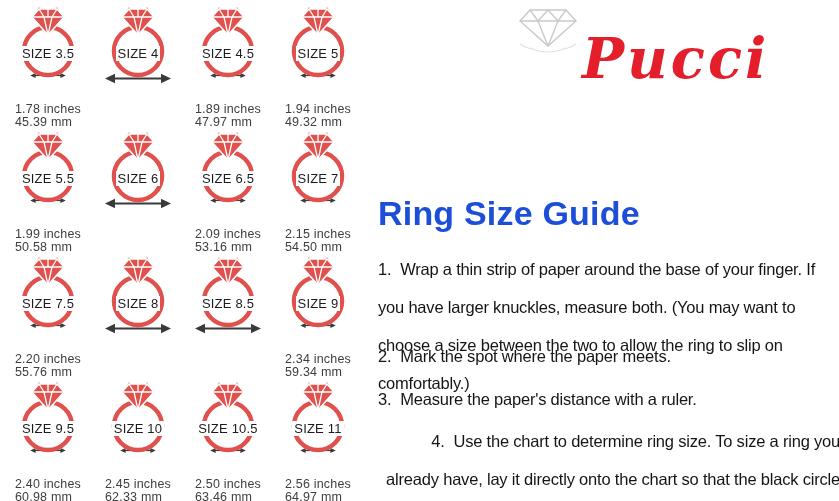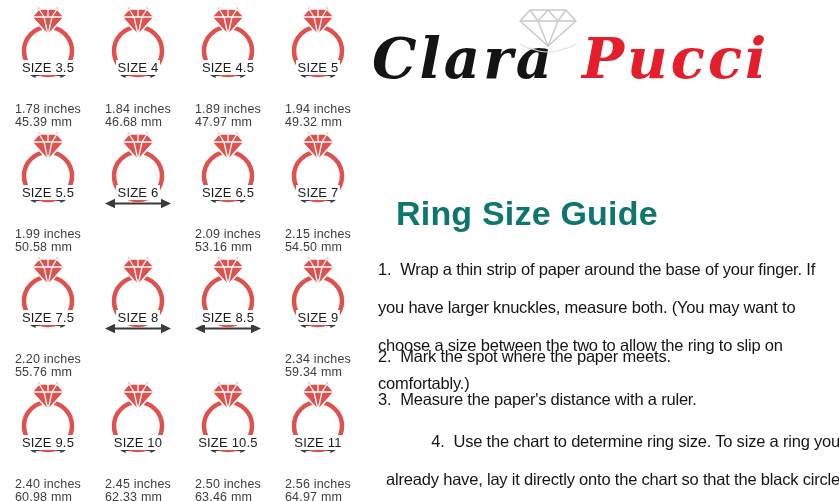--- a/index.html
+++ b/index.html
@@ -16,21 +16,21 @@
   .stage{position:relative;width:839px;height:501px;background:#fff;}
 
   
   .grid{position:absolute;left:3px;top:4px;display:grid;
     grid-template-columns:repeat(4,90px);grid-auto-rows:125px;}
   .cell{display:flex;flex-direction:column;align-items:center;}
   .fig{position:relative;width:74px;height:74px;}
   .ring-stroke{stroke:var(--ring-red);}
   .ring-fill{fill:var(--ring-red);}
   .facet{stroke:#ffffff;stroke-width:1.3;fill:none;}
-  .size-label-wrap{position:absolute;left:-8px;right:-8px;top:54px;text-align:center;}
+  .size-label-wrap{position:absolute;left:-8px;right:-8px;top:40px;text-align:center;}
   .size-label{display:inline-block;background:#ffffff;padding:0 2px;
     font-size:13px;letter-spacing:.2px;color:#1c1c1c;white-space:nowrap;}
   .arrow{margin-top:-6px;}
   .arrow-line{stroke:var(--arrow);stroke-width:2.2;}
   .arrow-head{fill:var(--arrow);}
   .meas{margin-top:24px;font-size:12.5px;line-height:13px;
     color:var(--meas);letter-spacing:.2px;}
   .meas span{display:block;}
 
   
@@ -38,22 +38,22 @@
   .logo .word{position:absolute;font-family:"DejaVu Serif", serif;
     font-style:italic;font-weight:bold;font-size:56px;line-height:100px;
     letter-spacing:3px;}
   .logo .clara{left:2px;top:-6px;color:#141414;}
   .logo .pucci{left:212px;top:-6px;color:var(--logo-red);}
   .logo-diamond{position:absolute;left:148px;top:-8px;}
   .gd{stroke:var(--diamond-gray);fill:none;stroke-width:1.4;}
   .gd-soft{stroke:#e0e0e0;fill:none;stroke-width:1.2;}
 
   
-  .title{position:absolute;left:396px;top:194px;font-size:34px;font-weight:bold;
-    color:#0f766e;letter-spacing:.2px;}
+  .title{position:absolute;left:378px;top:194px;font-size:34px;font-weight:bold;
+    color:#1d4ed8;letter-spacing:.2px;}
   .step{position:absolute;left:378px;width:462px;font-size:16.5px;
     line-height:38px;color:#151515;letter-spacing:-0.2px;white-space:pre-wrap;}
   .step1{top:250px;}
   .step2{top:337px;}
   .step3{top:380px;}
   .step4{top:422px;text-align:right;}
 </style>
 </head>
 <body>
 
@@ -84,24 +84,20 @@
             <polygon class="ring-fill" points="24,11 28,3 31,9"></polygon>
             <polygon class="ring-fill" points="50,11 46,3 43,9"></polygon>
             <polygon class="ring-fill" points="28,5 46,5 53,13 37,31 21,13" stroke="#ffffff" stroke-width="1.5"></polygon>
             <path class="facet" d="M21,13 H53 M28,5 L33,13 M46,5 L41,13 M37,5 L37,13 M33,13 L37,31 M41,13 L37,31"></path>
           </svg><div class="size-label-wrap"><span class="size-label">SIZE 4</span></div></div>
         <svg class="arrow" width="68" height="13" viewBox="0 0 68 13">
           <line class="arrow-line" x1="9" y1="6.5" x2="59" y2="6.5"></line>
           <polygon class="arrow-head" points="1,6.5 11,1.8 11,11.2"></polygon>
           <polygon class="arrow-head" points="67,6.5 57,1.8 57,11.2"></polygon>
         </svg>
-        <div class="meas">
-          <span>1.84 inches</span>
-          <span>46.68 mm</span>
-        </div>
       </div>
       <div class="cell">
         <div class="fig"><svg width="74" height="74" viewBox="0 0 74 74">
             <circle class="ring-stroke" cx="37" cy="47" r="24" fill="none" stroke-width="4.5"></circle>
             <polygon class="ring-fill" points="24,11 28,3 31,9"></polygon>
             <polygon class="ring-fill" points="50,11 46,3 43,9"></polygon>
             <polygon class="ring-fill" points="28,5 46,5 53,13 37,31 21,13" stroke="#ffffff" stroke-width="1.5"></polygon>
             <path class="facet" d="M21,13 H53 M28,5 L33,13 M46,5 L41,13 M37,5 L37,13 M33,13 L37,31 M41,13 L37,31"></path>
           </svg><div class="size-label-wrap"><span class="size-label">SIZE 4.5</span></div></div>
         <svg class="arrow" width="68" height="13" viewBox="0 0 68 13">
@@ -332,21 +328,20 @@
           <polygon class="arrow-head" points="67,6.5 57,1.8 57,11.2"></polygon>
         </svg>
         <div class="meas">
           <span>2.56 inches</span>
           <span>64.97 mm</span>
         </div>
       </div>
     </div>
 
   <div class="logo">
-    <span class="word clara">Clara</span>
     <svg class="logo-diamond" width="60" height="52" viewBox="0 0 60 52">
       <polygon class="gd" points="12,4 48,4 58,15 30,40 2,15"></polygon>
       <path class="gd" d="M2,15 H58 M12,4 L20,15 L30,4 L40,15 L48,4 M20,15 L30,40 M40,15 L30,40"></path>
       <path class="gd-soft" d="M12,42 Q30,50 48,42 M2,38 Q8,42 14,43 M58,38 Q52,42 46,43"></path>
     </svg>
     <span class="word pucci">Pucci</span>
   </div>
 
   <div class="title">Ring Size Guide</div>
   <p class="step step1">1.  Wrap a thin strip of paper around the base of your finger. If you have larger knuckles, measure both. (You may want to choose a size between the two to allow the ring to slip on comfortably.)</p>

